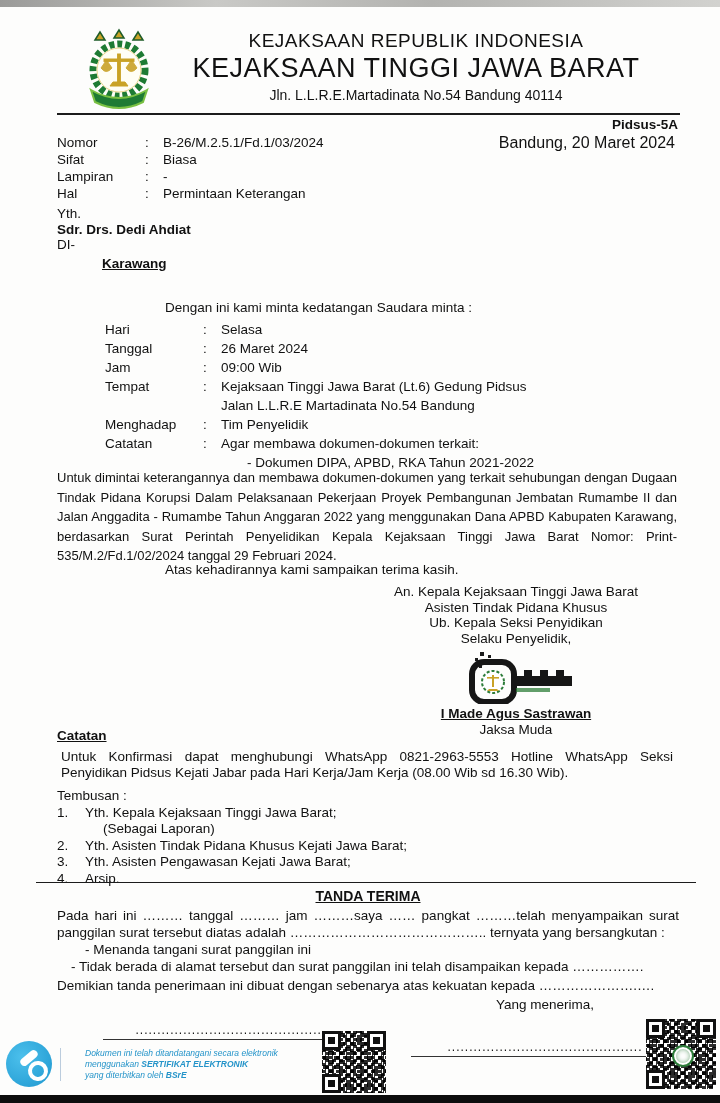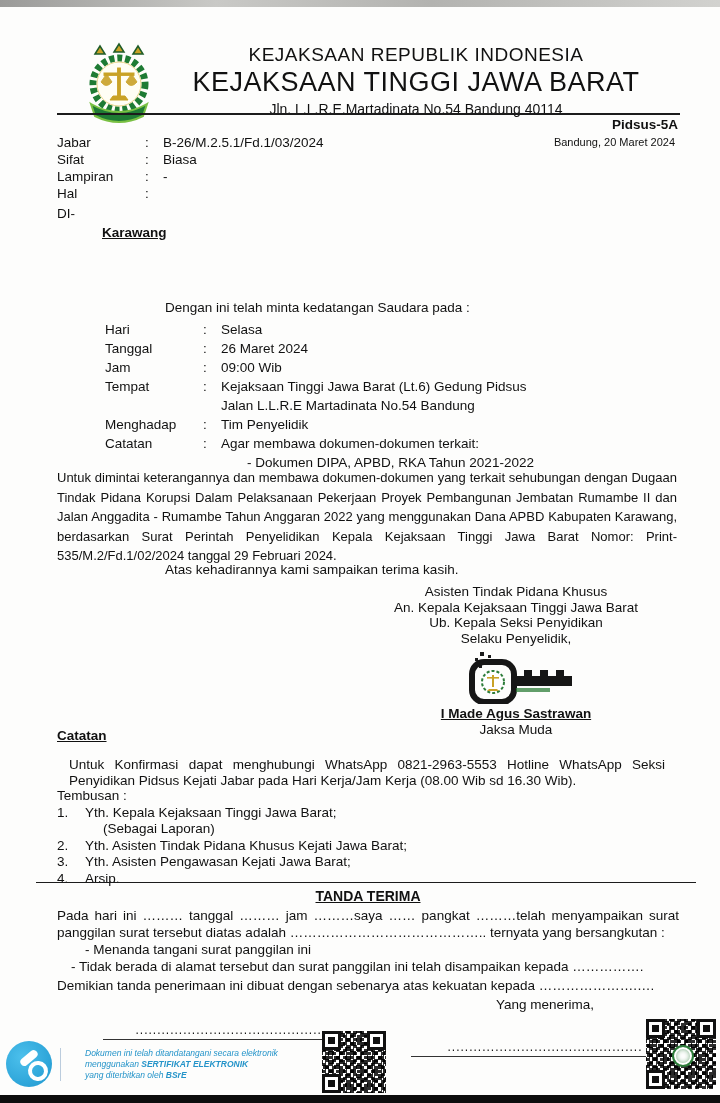--- a/index.html
+++ b/index.html
@@ -13,34 +13,34 @@
   }
   .page{
     position:absolute;inset:0;
     background:#fdfdfc;
   }
   .top-strip{position:absolute;top:0;left:0;width:720px;height:7px;
     background:linear-gradient(90deg,#9a9a98,#c9c9c6 30%,#b3b3b0 60%,#d2d2cf);}
   .bottom-bar{position:absolute;bottom:0;left:0;width:720px;height:8px;background:#0d0d0d;}
 
   
-  .header{position:absolute;top:40px;left:57px;width:618px;height:84px;text-decoration:underline;}
+  .header{position:absolute;top:26px;left:57px;width:618px;height:84px;text-decoration:underline;}
   .emblem{position:absolute;left:18px;top:2px;width:88px;height:84px;}
   .header-text{position:absolute;left:100px;right:0;top:0;text-align:center;}
   .org1{font-size:19px;letter-spacing:.5px;margin:4px 0 0;}
   .org2{font-size:27px;letter-spacing:.5px;margin:1px 0 0;}
   .addr{font-size:14px;margin:3px 0 0;}
   .header-rule{position:absolute;top:113px;left:57px;width:623px;height:0;
     border-top:2px solid #1c1c1c;}
   .form-code{position:absolute;top:117px;right:42px;font-size:13.5px;font-weight:bold;}
 
   
   .meta{position:absolute;top:134px;left:57px;width:618px;font-size:13.5px;line-height:17px;}
   .meta-grid{display:grid;grid-template-columns:88px 18px 1fr;}
-  .place-date{position:absolute;top:0;right:0;font-size:11px;}
+  .place-date{position:absolute;top:0;right:0;font-size:16px;}
 
   
   .recipient{position:absolute;top:206px;left:57px;width:618px;font-size:13.5px;line-height:15.5px;}
   .b{font-weight:bold;}
   .city{font-weight:bold;text-decoration:underline;margin-left:45px;margin-top:3px;display:inline-block;}
 
   
   .intro{position:absolute;top:300px;left:165px;font-size:13.5px;}
   .summons{position:absolute;top:320px;left:105px;width:560px;font-size:13.5px;line-height:19px;}
   .summons-grid{display:grid;grid-template-columns:98px 18px 1fr;}
@@ -53,21 +53,21 @@
 
   
   .sig{position:absolute;top:584px;left:352px;width:328px;text-align:center;
     font-size:13.5px;line-height:15.5px;}
   .sig .stamp{margin:4px auto 2px;width:116px;height:54px;}
   .sig-name{font-weight:bold;text-decoration:underline;}
 
   
   .catatan{position:absolute;top:728px;left:57px;width:620px;font-size:13.5px;line-height:16.5px;}
   .catatan h4{margin:0 0 2px;font-size:13.5px;text-decoration:underline;}
-  .catatan p{margin:12px;text-align:justify;}
+  .catatan p{margin:4px;text-align:justify;}
 
   
   .tembusan{position:absolute;top:788px;left:57px;width:620px;font-size:13.5px;line-height:16.5px;}
   .temb-row{display:grid;grid-template-columns:28px 1fr;}
   .temb-sub{padding-left:18px;}
   .rule2{position:absolute;top:882px;left:36px;width:660px;border-top:1.5px solid #1c1c1c;}
 
   
   .tanda{position:absolute;top:888px;left:57px;width:622px;font-size:13.5px;line-height:17px;}
   .tanda h4{margin:0;text-align:center;font-size:14px;text-decoration:underline;}
@@ -135,40 +135,43 @@
       <div class="org2">KEJAKSAAN TINGGI JAWA BARAT</div>
       <div class="addr">Jln. L.L.R.E.Martadinata No.54 Bandung 40114</div>
     </div>
   </div>
   <div class="header-rule"></div>
   <div class="form-code">Pidsus-5A</div>
 
   <div class="meta">
     <div class="place-date">Bandung, 20 Maret 2024</div>
     <div class="meta-grid">
-      <span>Jabar</span>
+      <span>Nomor</span>
       <span>:</span>
       <span>B-26/M.2.5.1/Fd.1/03/2024</span>
       <span>Sifat</span>
       <span>:</span>
       <span>Biasa</span>
       <span>Lampiran</span>
       <span>:</span>
       <span>-</span>
       <span>Hal</span>
       <span>:</span>
+      <span>Permintaan Keterangan</span>
     </div>
   </div>
 
   <div class="recipient">
+    <div>Yth.</div>
+    <div class="b">Sdr. Drs. Dedi Ahdiat</div>
     <div>DI-</div>
     <span class="city">Karawang</span>
   </div>
 
-  <div class="intro">Dengan ini telah minta kedatangan Saudara pada :</div>
+  <div class="intro">Dengan ini kami minta kedatangan Saudara minta :</div>
   <div class="summons">
     <div class="summons-grid">
       <span>Hari</span>
       <span>:</span>
       <span>Selasa</span>
 
       <span>Tanggal</span>
       <span>:</span>
       <span>26 Maret 2024</span>
 
@@ -195,22 +198,22 @@
       <span></span>
       <span></span>
       <span class="subitem">-    Dokumen DIPA, APBD, RKA Tahun 2021-2022</span>
     </div>
   </div>
 
   <p class="body-par">Untuk dimintai keterangannya dan membawa dokumen-dokumen yang terkait sehubungan dengan Dugaan Tindak Pidana Korupsi Dalam Pelaksanaan Pekerjaan Proyek Pembangunan Jembatan Rumambe II dan Jalan Anggadita - Rumambe Tahun Anggaran 2022 yang menggunakan Dana APBD Kabupaten Karawang, berdasarkan Surat Perintah Penyelidikan Kepala Kejaksaan Tinggi Jawa Barat Nomor: Print-535/M.2/Fd.1/02/2024 tanggal 29 Februari 2024.</p>
   <div class="closing">Atas kehadirannya kami sampaikan terima kasih.</div>
 
   <div class="sig">
+    <div>An. Kepala Kejaksaan Tinggi Jawa Barat</div>
     <div>Asisten Tindak Pidana Khusus</div>
-    <div>An. Kepala Kejaksaan Tinggi Jawa Barat</div>
     <div>Ub. Kepala Seksi Penyidikan</div>
     <div>Selaku Penyelidik,</div>
     <div class="stamp">
       <svg viewBox="0 0 116 54" width="116" height="54">
         <g fill="#1a1a1a">
           <rect x="22" y="2" width="4" height="4"></rect>
             <rect x="30" y="5" width="3" height="3"></rect>
           <rect x="17" y="8" width="3" height="3"></rect>
             <rect x="26" y="10" width="4" height="4"></rect>
           <rect x="34" y="12" width="3" height="3"></rect>

